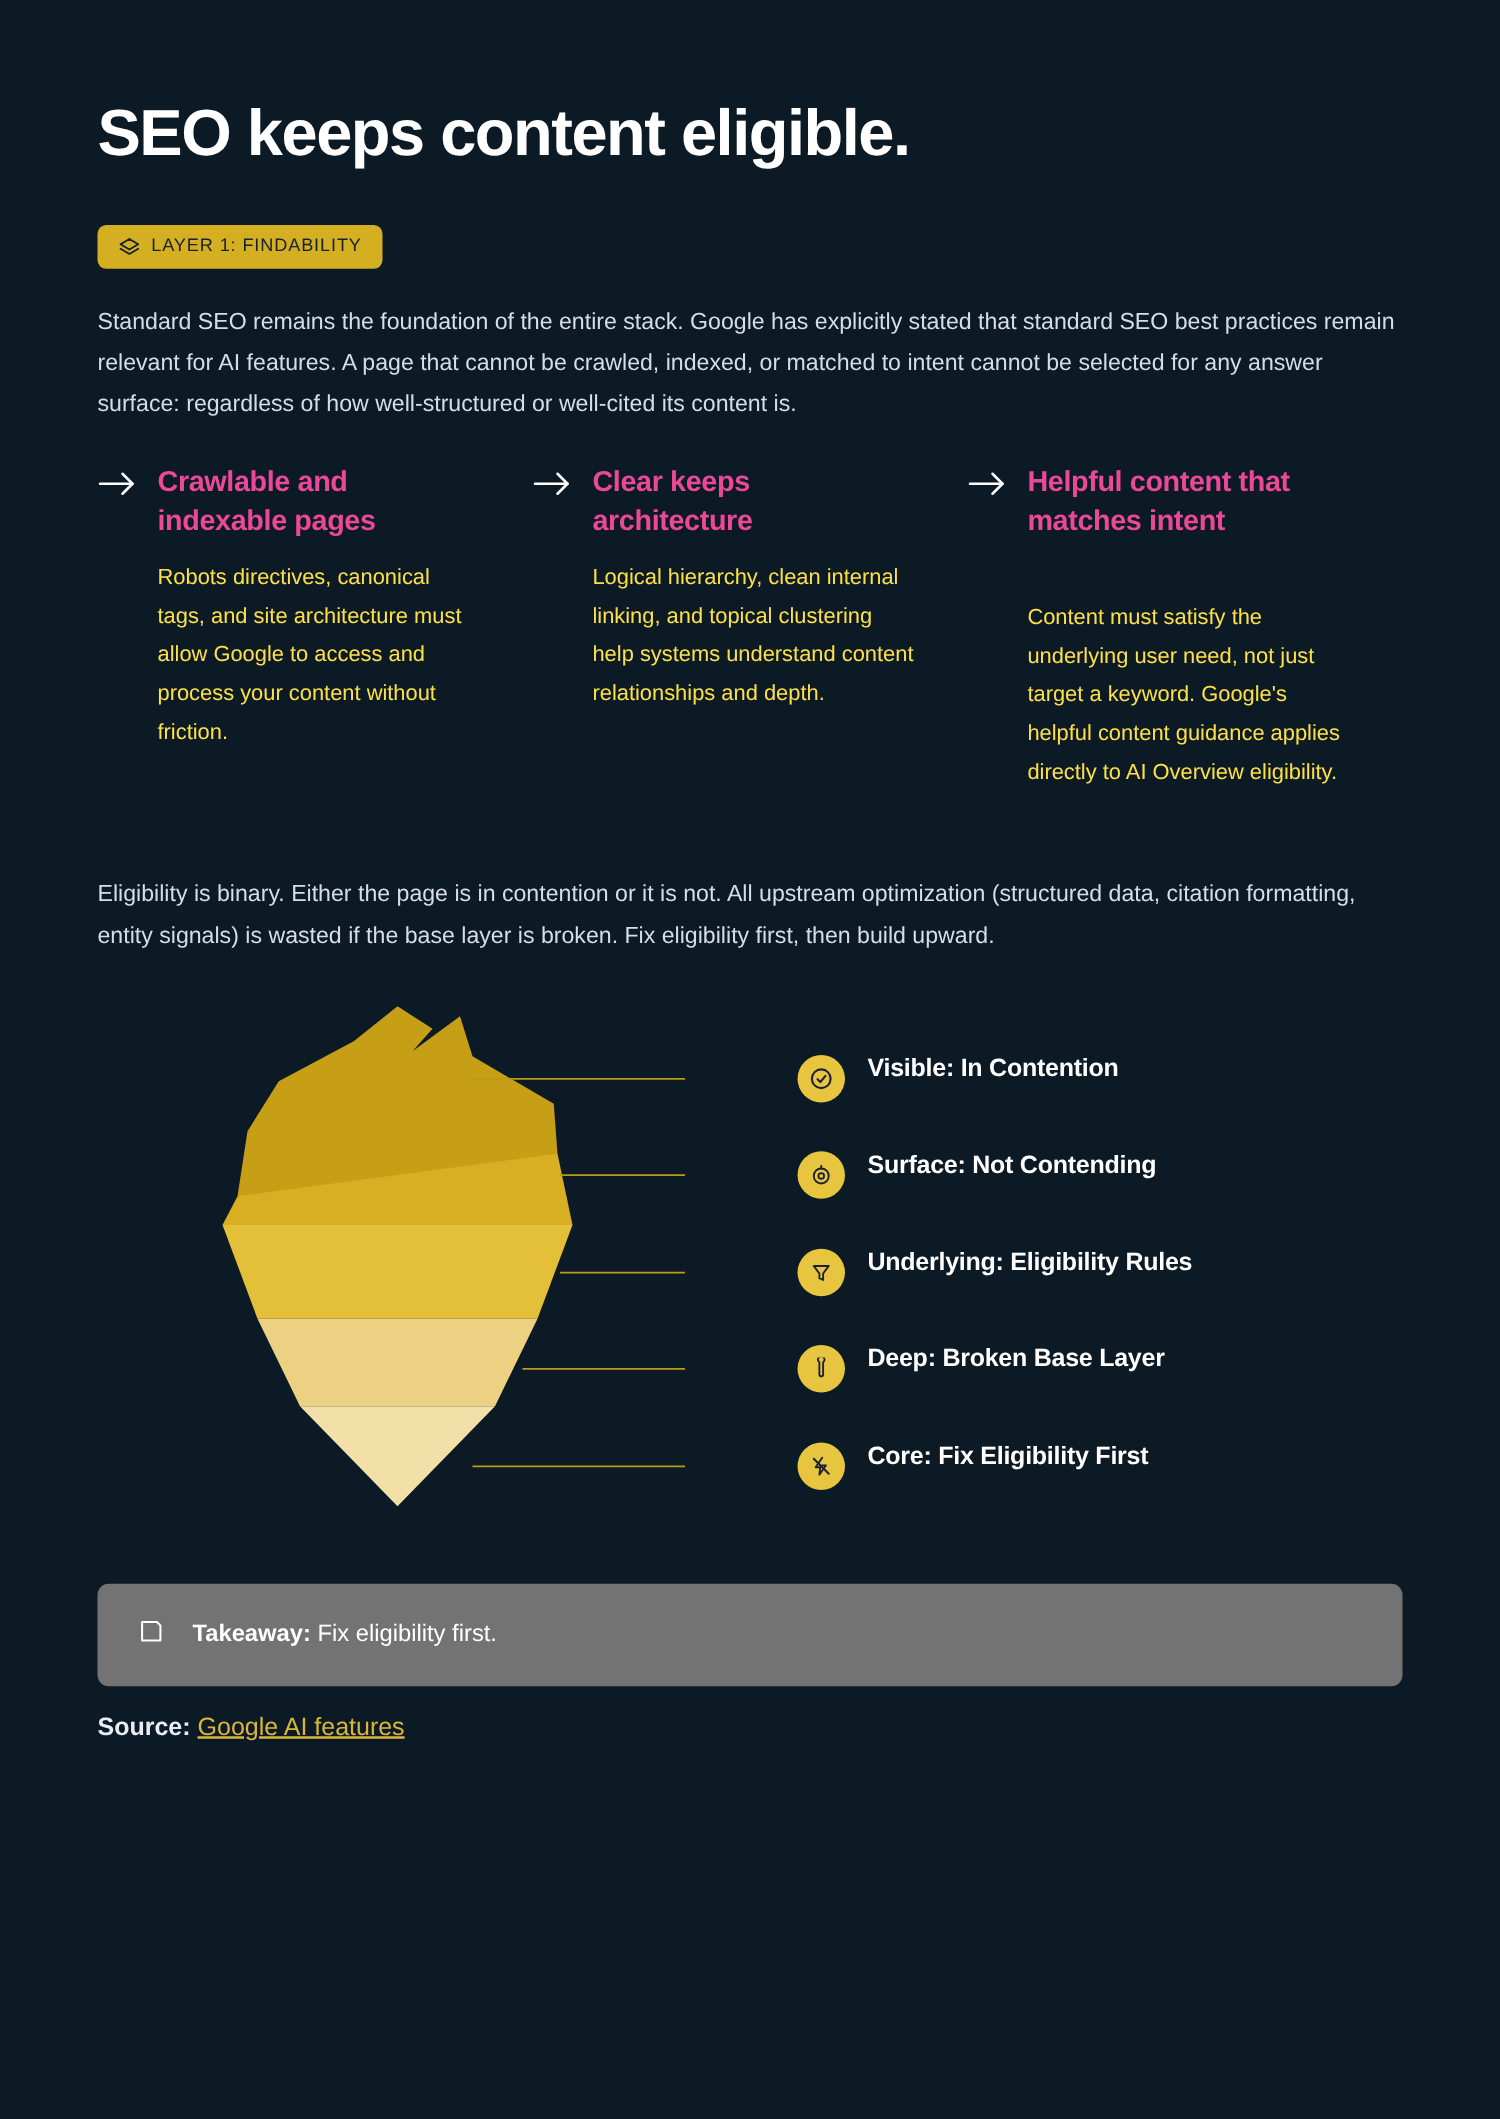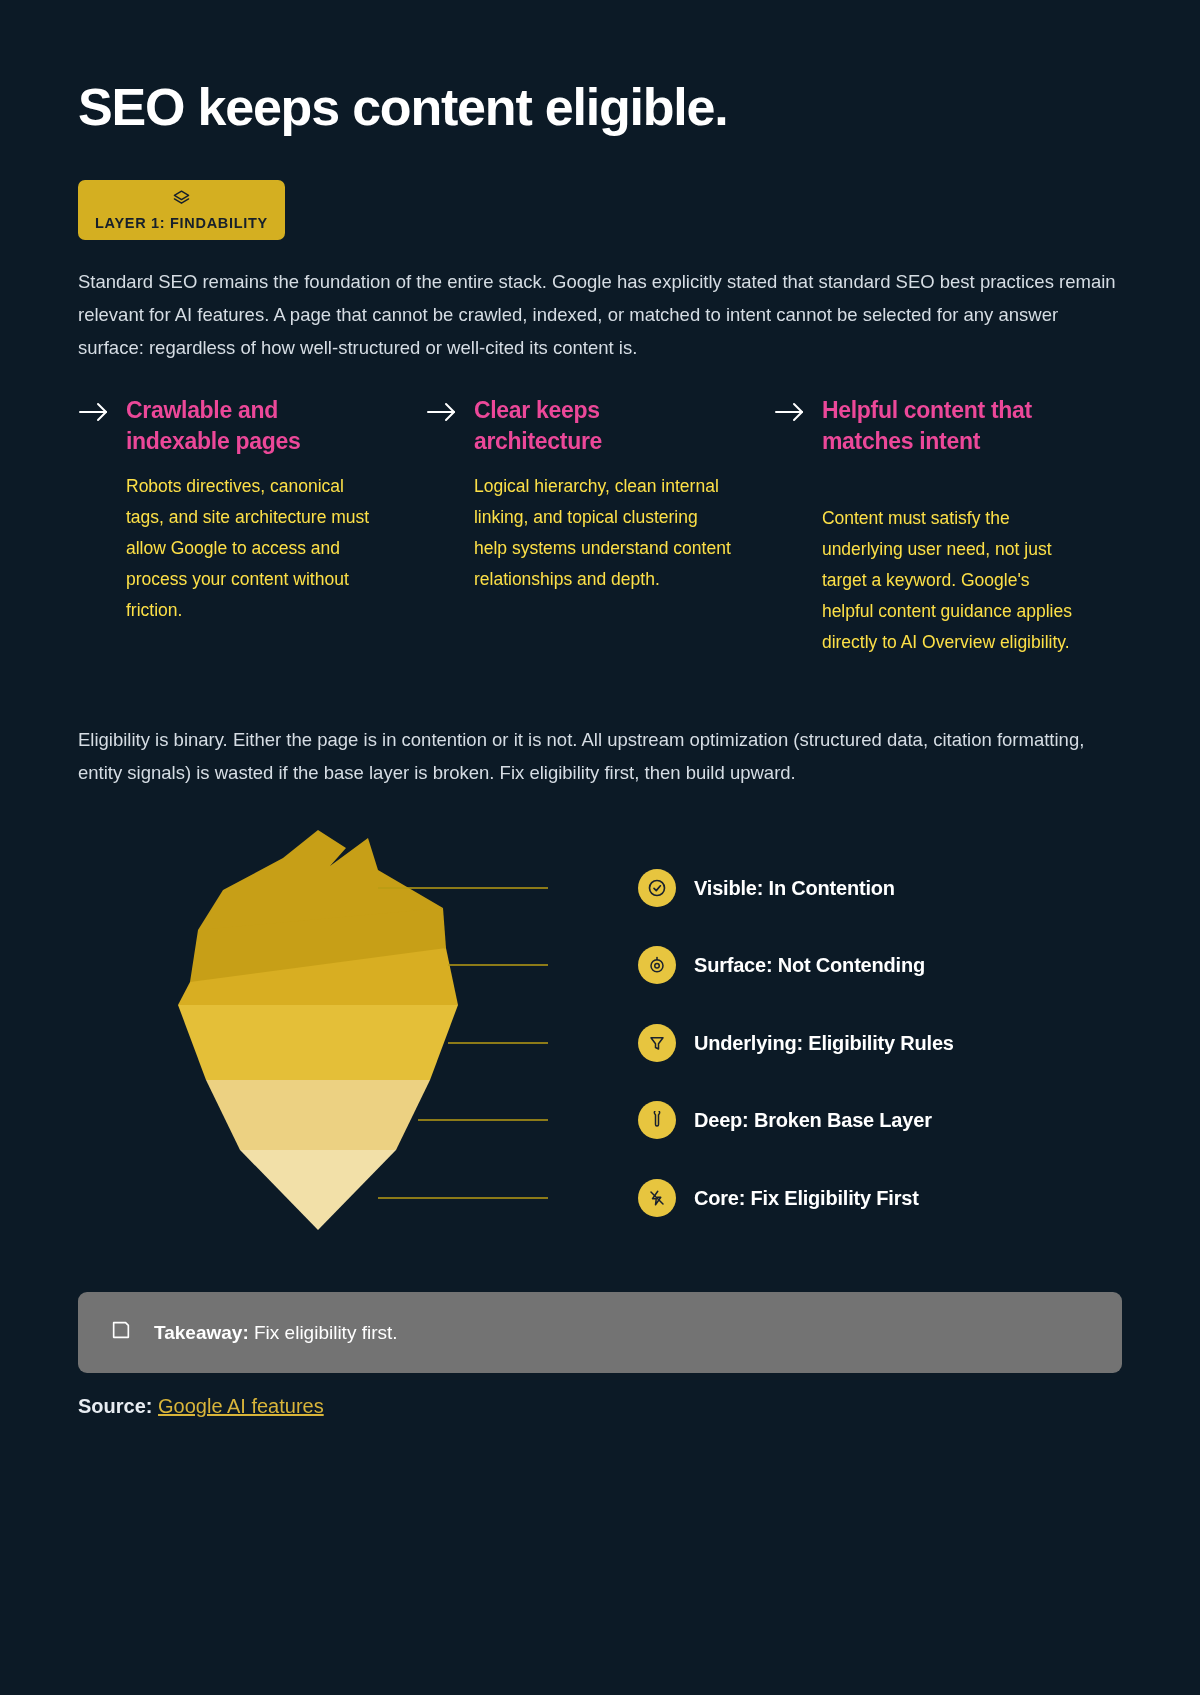--- a/index.html
+++ b/index.html
@@ -34,26 +34,25 @@
   }
 
   
   .badge {
     display: inline-flex;
     align-items: center;
     gap: 9px;
     background: #d4af21;
     color: #17202b;
     font-size: 14.5px;
-    font-weight: bold;
+    font-weight: normal;
     letter-spacing: 0.7px;
     padding: 9px 17px;
     border-radius: 7px;
     margin-top: 42px;
-    flex-direction: column;
   }
   .badge svg { display: block; }
 
   
   .intro {
     font-size: 18.5px;
     line-height: 1.78;
     color: #d6dde4;
     margin-top: 26px;
     max-width: 1045px;
@@ -110,21 +109,21 @@
   .diagram svg { display: block; }
   .legend {
     position: absolute;
     left: 560px;
     top: 0;
     width: 520px;
   }
   .legend-item {
     position: absolute;
     display: flex;
-    align-items: center;
+    align-items: flex-start;
     gap: 18px;
     font-size: 20px;
     font-weight: bold;
     color: #ffffff;
     letter-spacing: -0.2px;
   }
   .legend-dot {
     width: 38px;
     height: 38px;
     border-radius: 50%;

